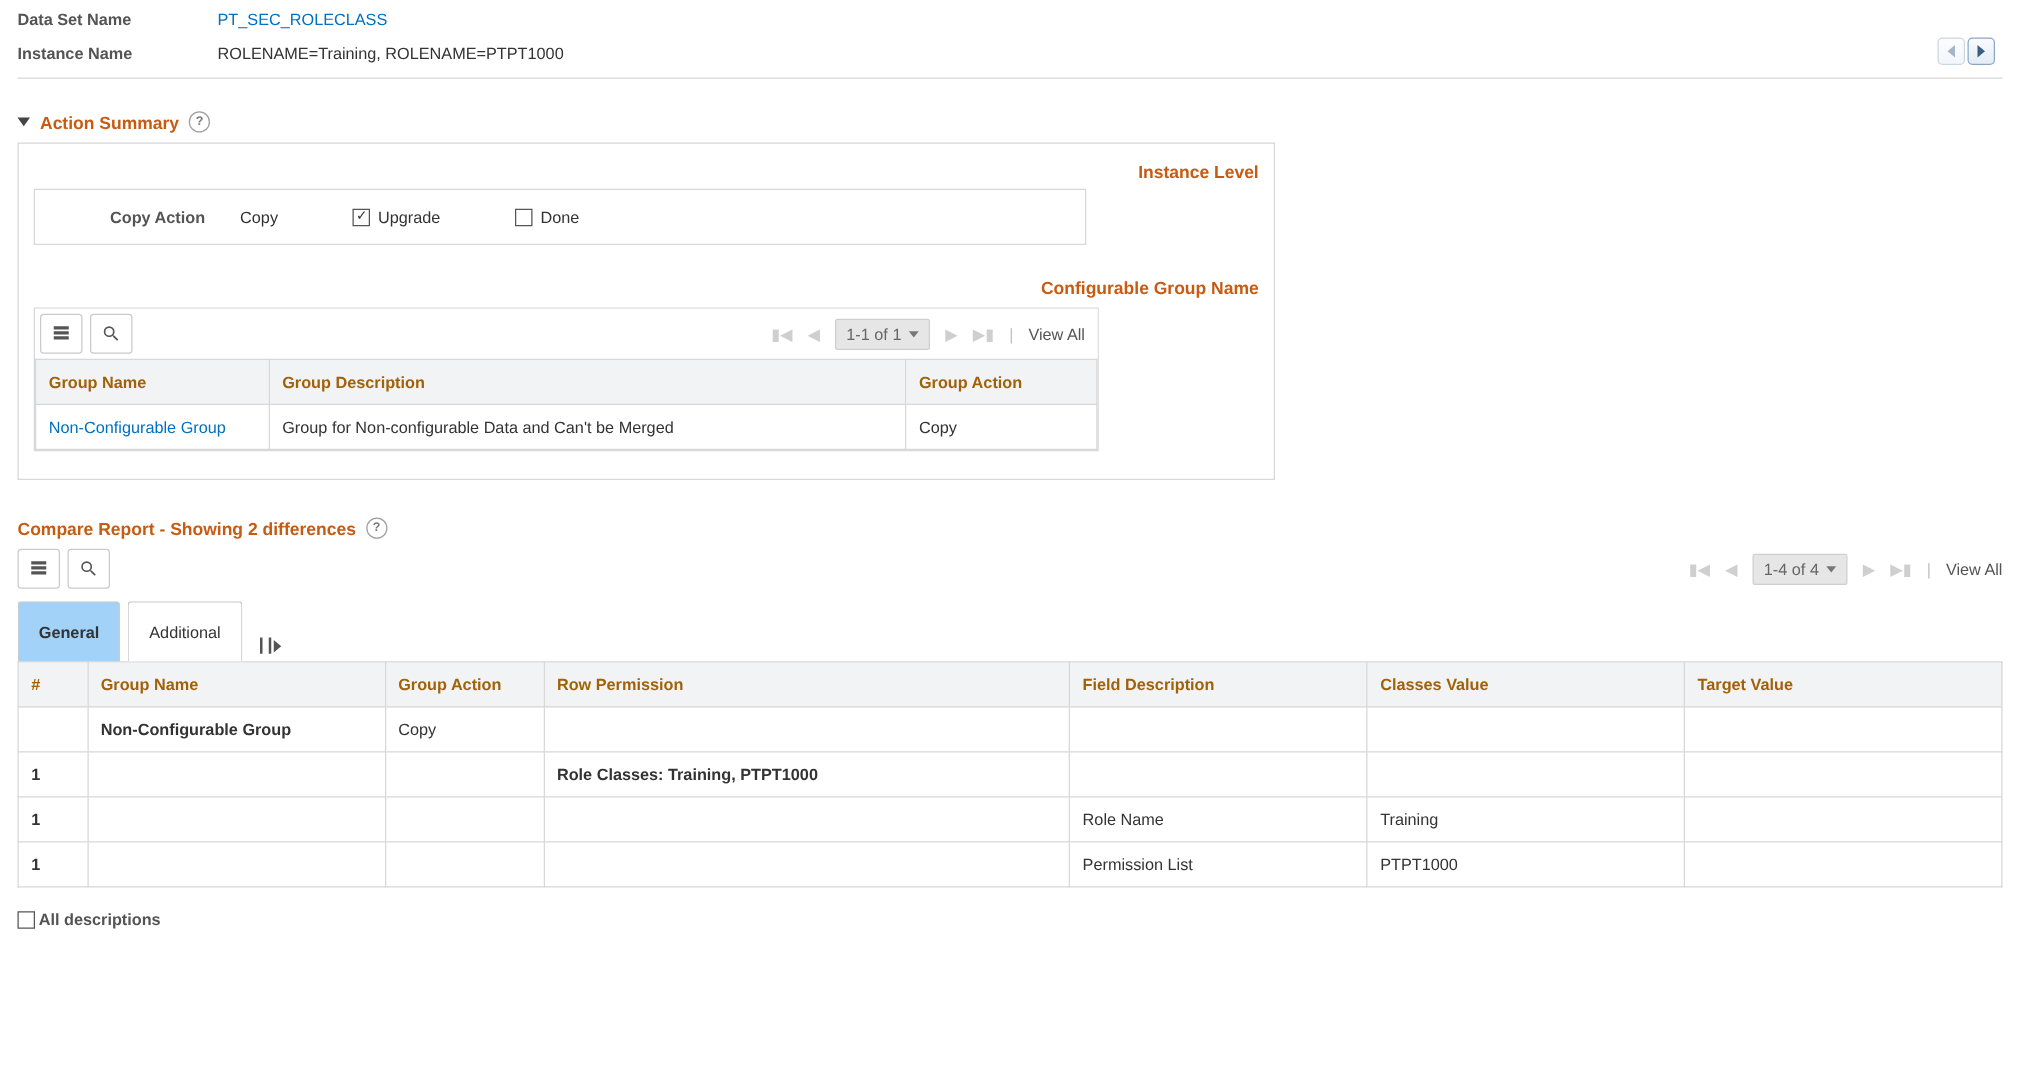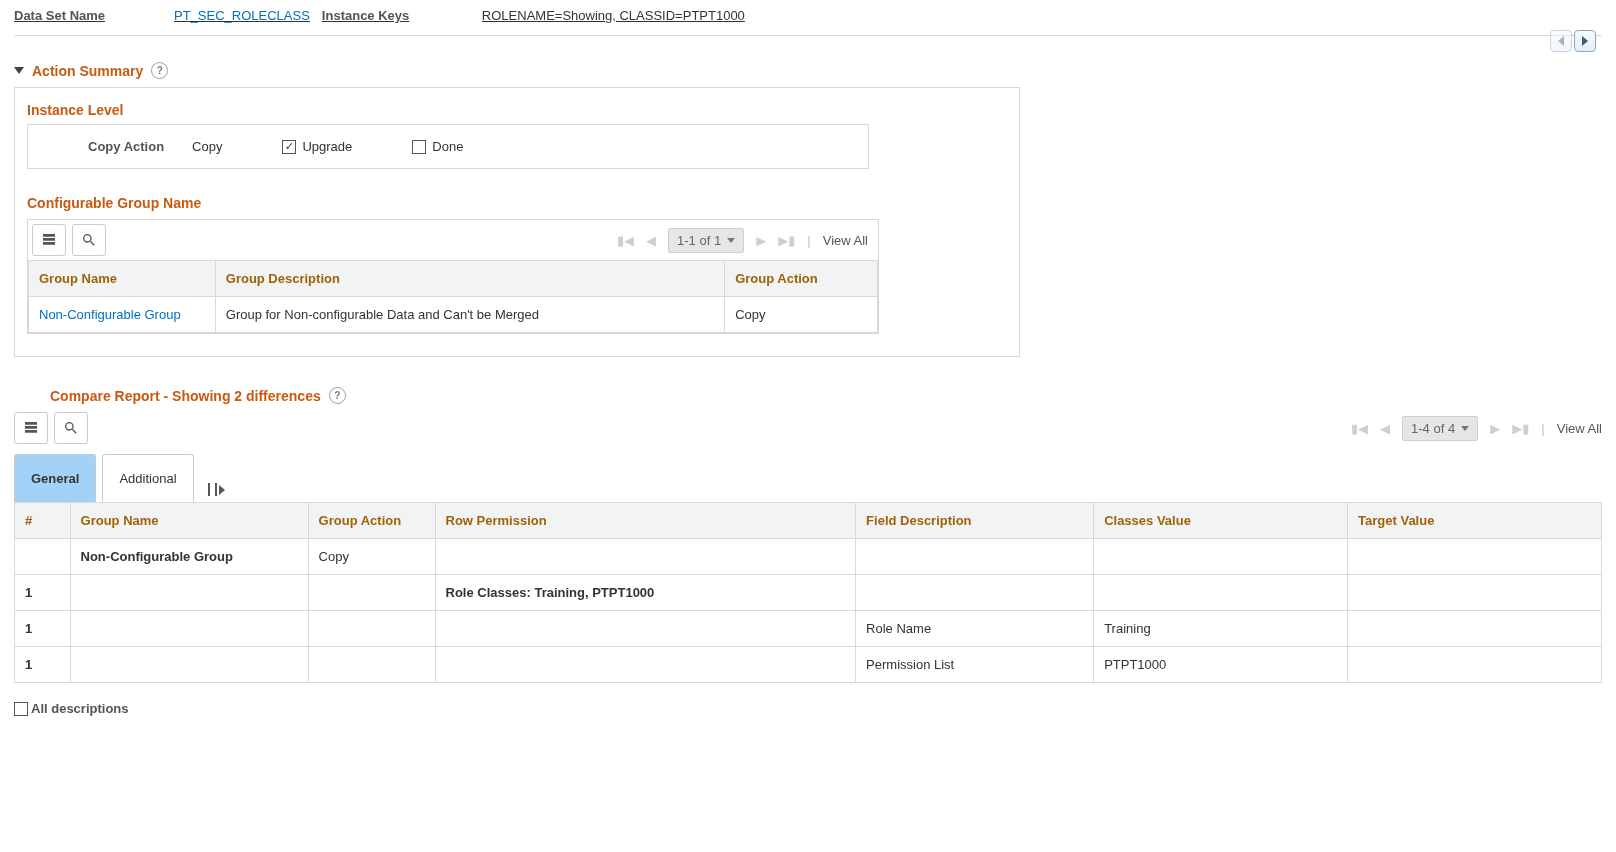--- a/index.html
+++ b/index.html
@@ -17,38 +17,38 @@
     font-family: Arial, sans-serif;
     font-size: 13px;
     color: var(--text-dark);
     background: #ffffff;
     margin: 0;
     padding: 8px 14px 30px 14px;
   }
   a, .link { color: var(--link-blue); text-decoration: none; }
 
   
-  .header-rows { position: relative; display: flex; flex-direction: row; gap: 12px; padding: 0 0 12px 0; border-bottom: 1px solid var(--border-light); text-decoration: underline; }
+  .header-rows { position: relative; display: flex; flex-direction: column; gap: 12px; padding: 0 0 12px 0; border-bottom: 1px solid var(--border-light); }
   .header-row { display: flex; align-items: center; }
   .header-label { width: 160px; font-weight: 600; color: var(--text-med); }
   .header-value { }
   .nav-arrows { position: absolute; right: 6px; top: 22px; display: inline-flex; align-items: center; gap: 2px; }
   .nav-btn { width: 20px; height: 20px; border: 1px solid #8aa6c4; border-radius: 4px; display:inline-flex; align-items:center; justify-content:center; background: linear-gradient(#f9fbfe,#e3ecf6); cursor:pointer; }
   .nav-btn.disabled { opacity: .45; cursor: default; }
   .tri-right { width:0;height:0;border-top:5px solid transparent;border-bottom:5px solid transparent;border-left:6px solid #3b5d80; }
   .tri-left  { width:0;height:0;border-top:5px solid transparent;border-bottom:5px solid transparent;border-right:6px solid #3b5d80; }
 
   
   .section-heading { display:flex; align-items:center; gap:8px; margin: 26px 0 8px 0; font-weight: 700; color: var(--brand-orange); font-size: 14px; }
   .section-heading .chev { width:0;height:0;border-left:5px solid transparent;border-right:5px solid transparent;border-top:7px solid #444; }
   .help-icon { width:15px;height:15px;border:1px solid #9e9e9e;border-radius:50%;display:inline-flex;align-items:center;justify-content:center;font-size:10px;color:#7a7a7a;background:#fff;cursor:pointer; }
 
   
   .panel { border:1px solid var(--border-light); padding: 14px 12px 22px 12px; max-width: 980px; }
-  .subheading { color: var(--brand-orange); font-weight:700; font-size:14px; margin-bottom:6px; }
+  .subheading { color: var(--brand-orange); font-weight:700; font-size:14px; margin-bottom:6px;text-align:right; }
 
   
   .instance-box { border:1px solid var(--border-light); padding: 14px 20px; max-width: 800px; display:flex; align-items:center; gap: 60px; }
   .kv-label { font-weight: 600; color: var(--text-med); margin-right: 10px; }
   .chk { display:inline-flex; align-items:center; gap:6px; }
   .chk .box { width:12px;height:12px;border:1px solid #555;display:inline-flex;align-items:center;justify-content:center;font-size:11px;line-height:1; }
   .chk .box.checked::before { content:"\2713"; }
 
   
   .grid-wrap { margin-top: 8px; }
@@ -86,22 +86,22 @@
 </style>
 </head>
 <body>
 
 <div class="header-rows">
   <div class="header-row">
     <span class="header-label">Data Set Name</span>
     <a href="#" class="header-value link">PT_SEC_ROLECLASS</a>
   </div>
   <div class="header-row">
-    <span class="header-label">Instance Keys</span>
-    <span class="header-value">ROLENAME=Showing, CLASSID=PTPT1000</span>
+    <span class="header-label">Instance Name</span>
+    <span class="header-value">ROLENAME=Training, ROLENAME=PTPT1000</span>
   </div>
   <span class="nav-arrows">
     <span class="nav-btn disabled">
         <span class="tri-left"></span>
       </span>
     <span class="nav-btn">
         <span class="tri-right"></span>
       </span>
   </span>
 </div>
@@ -180,21 +180,21 @@
           <td>Group for Non-configurable Data and Can't be Merged</td>
           <td>Copy</td>
         </tr>
       </tbody>
     </table>
   </div>
 </div>
 
 <div class="compare-section">
   <div class="section-heading" style="margin-top:30px;">
-    <span style="color:var(--brand-orange);font-weight:700;margin-left:36px;">Compare Report - Showing 2 differences</span>
+    <span style="color:var(--brand-orange);font-weight:700;">Compare Report - Showing 2 differences</span>
     <span class="help-icon">?</span>
   </div>
 
   <div class="compare-toolbar">
     <div class="grid-toolbar-left">
       <span class="icon-btn">
         <svg viewBox="0 0 24 24">
             <path d="M3 3h18v4H3zM3 9h18v4H3zM3 15h18v4H3z"></path>
           </svg>
       </span>

